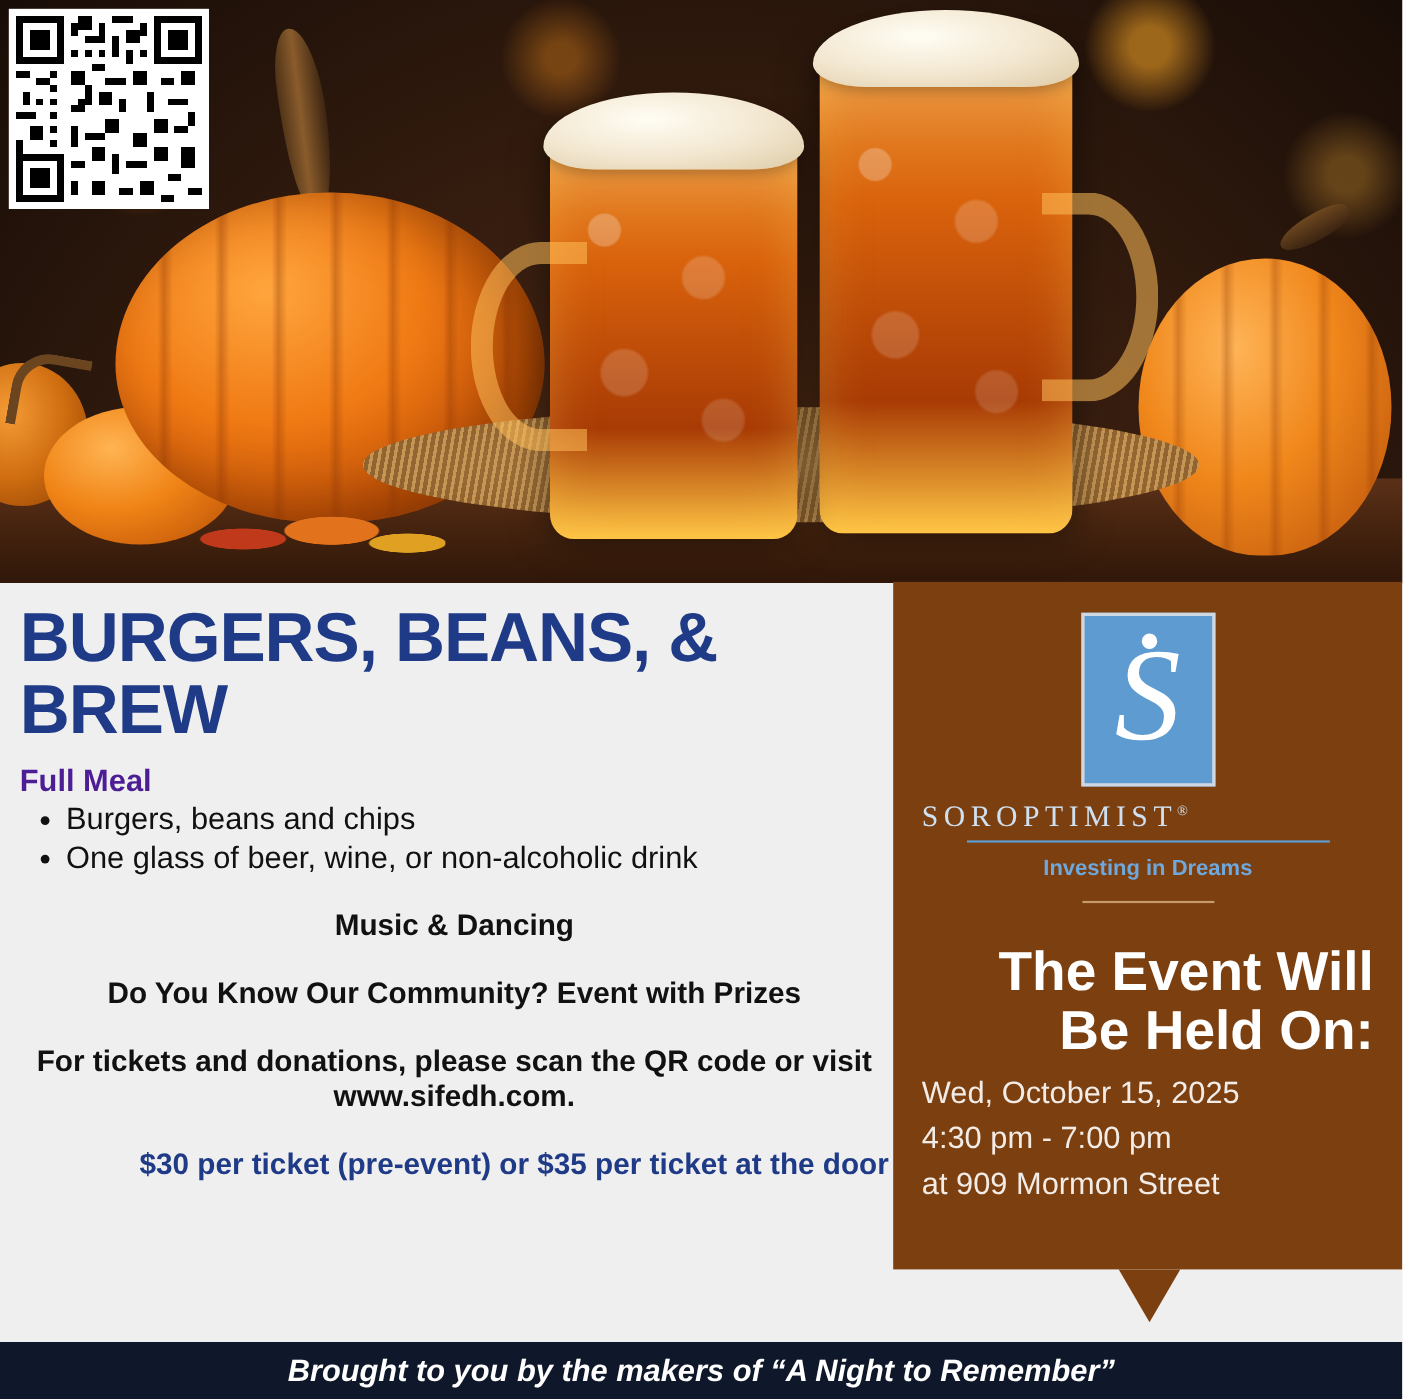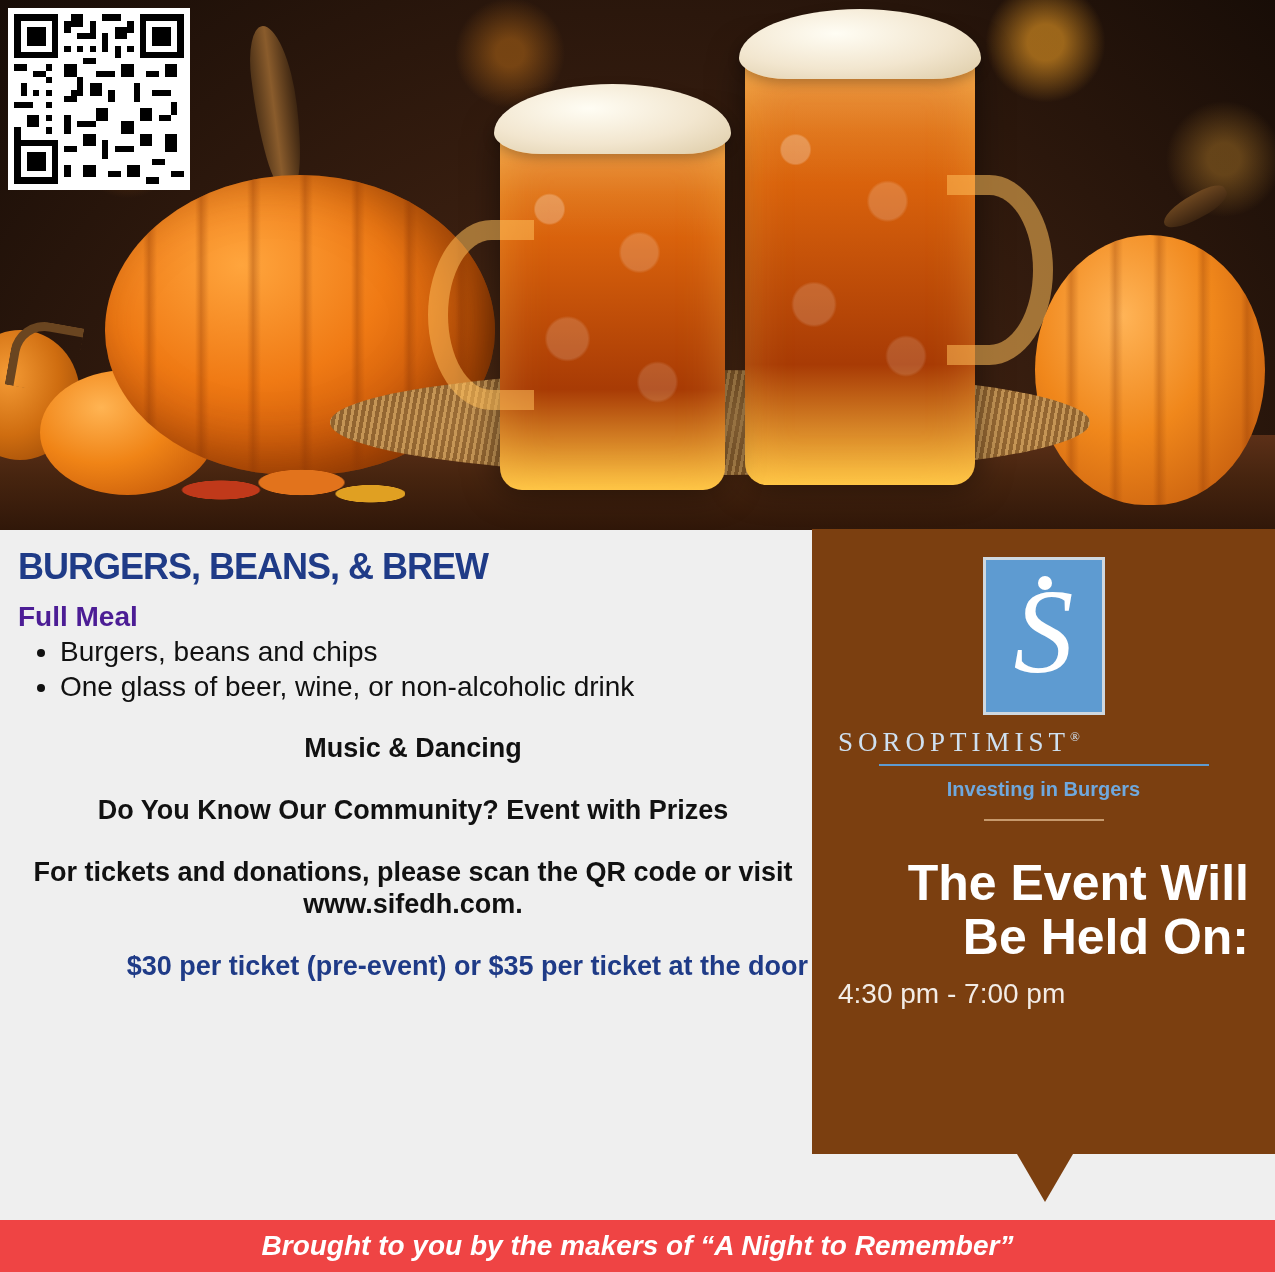--- a/index.html
+++ b/index.html
@@ -193,21 +193,21 @@
     width: 1275px; height: 690px;
     background: #efefef;
   }
   .left-col {
     position: absolute;
     left: 18px; top: 18px;
     width: 790px;
   }
   h1.title {
     margin: 0;
-    font-size: 36px;
+    font-size: 63px;
     line-height: 1.03;
     letter-spacing: -1px;
     color: #1f3b87;
     font-weight: 800;
   }
   .section-head {
     font-size: 28px;
     font-weight: bold;
     color: #4c1d95;
     margin-top: 16px;
@@ -325,21 +325,21 @@
     color: #f3ece6;
     margin-top: 4px;
   }
   .event-lines { margin-top: 12px; }
 
   
   .footer {
     position: absolute;
     left: 0; top: 1220px;
     width: 1275px; height: 52px;
-    background: #ef4444;
+    background: #0f172a;
     display: flex;
     align-items: center;
     justify-content: center;
   }
   .footer-text {
     color: #ffffff;
     font-size: 28px;
     font-weight: bold;
     font-style: italic;
   }
@@ -483,26 +483,28 @@
 
     <div class="logo-box">
       <div class="dot"></div>
       <div class="s-mark">S</div>
     </div>
 
     <div class="brand">
       <span>SOROPTIMIST</span><sup>®</sup>
     </div>
     <div class="brand-rule"></div>
-    <div class="tagline">Investing in Burgers</div>
+    <div class="tagline">Investing in Dreams</div>
     <div class="short-rule"></div>
 
     <div class="event-head">The Event Will Be Held On:</div>
     <div class="event-lines">
+      <div class="event-line">Wed, October 15, 2025</div>
       <div class="event-line">4:30 pm - 7:00 pm</div>
+      <div class="event-line">at 909 Mormon Street</div>
     </div>
   </div>
 
   <div class="footer">
     <div class="footer-text">Brought to you by the makers of “A Night to Remember”</div>
   </div>
 
 </div>
 
 </body></html>

